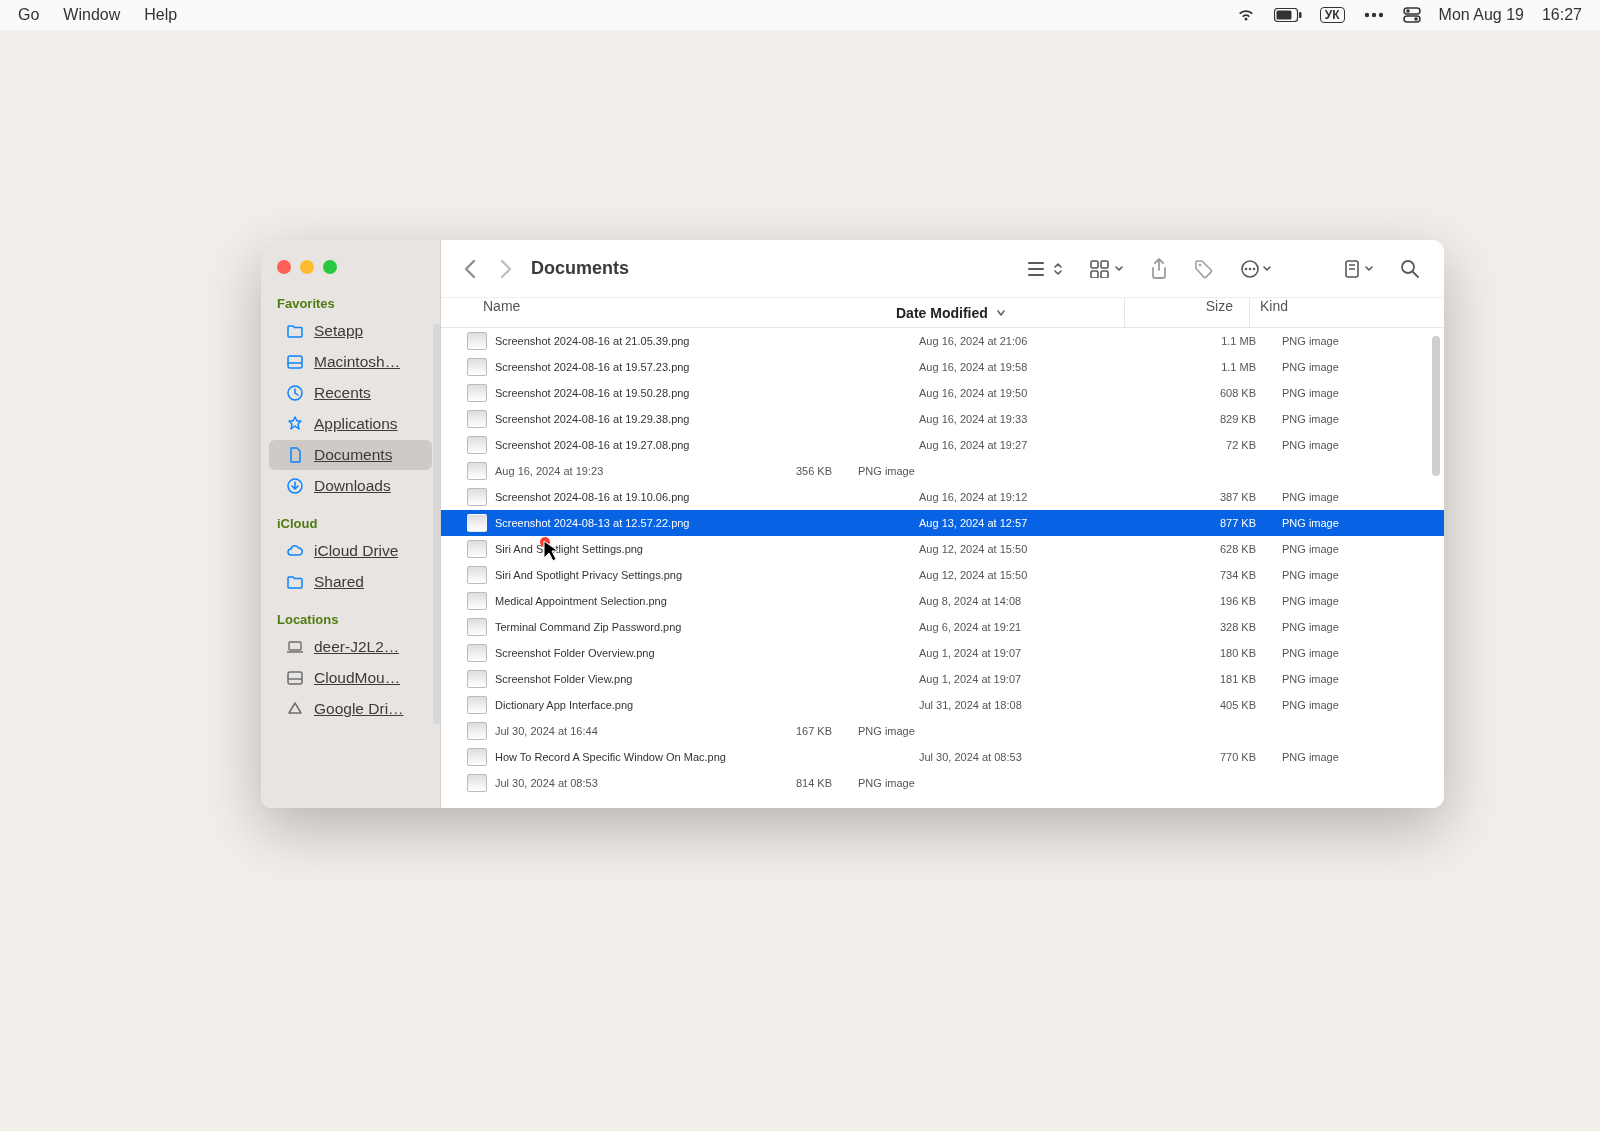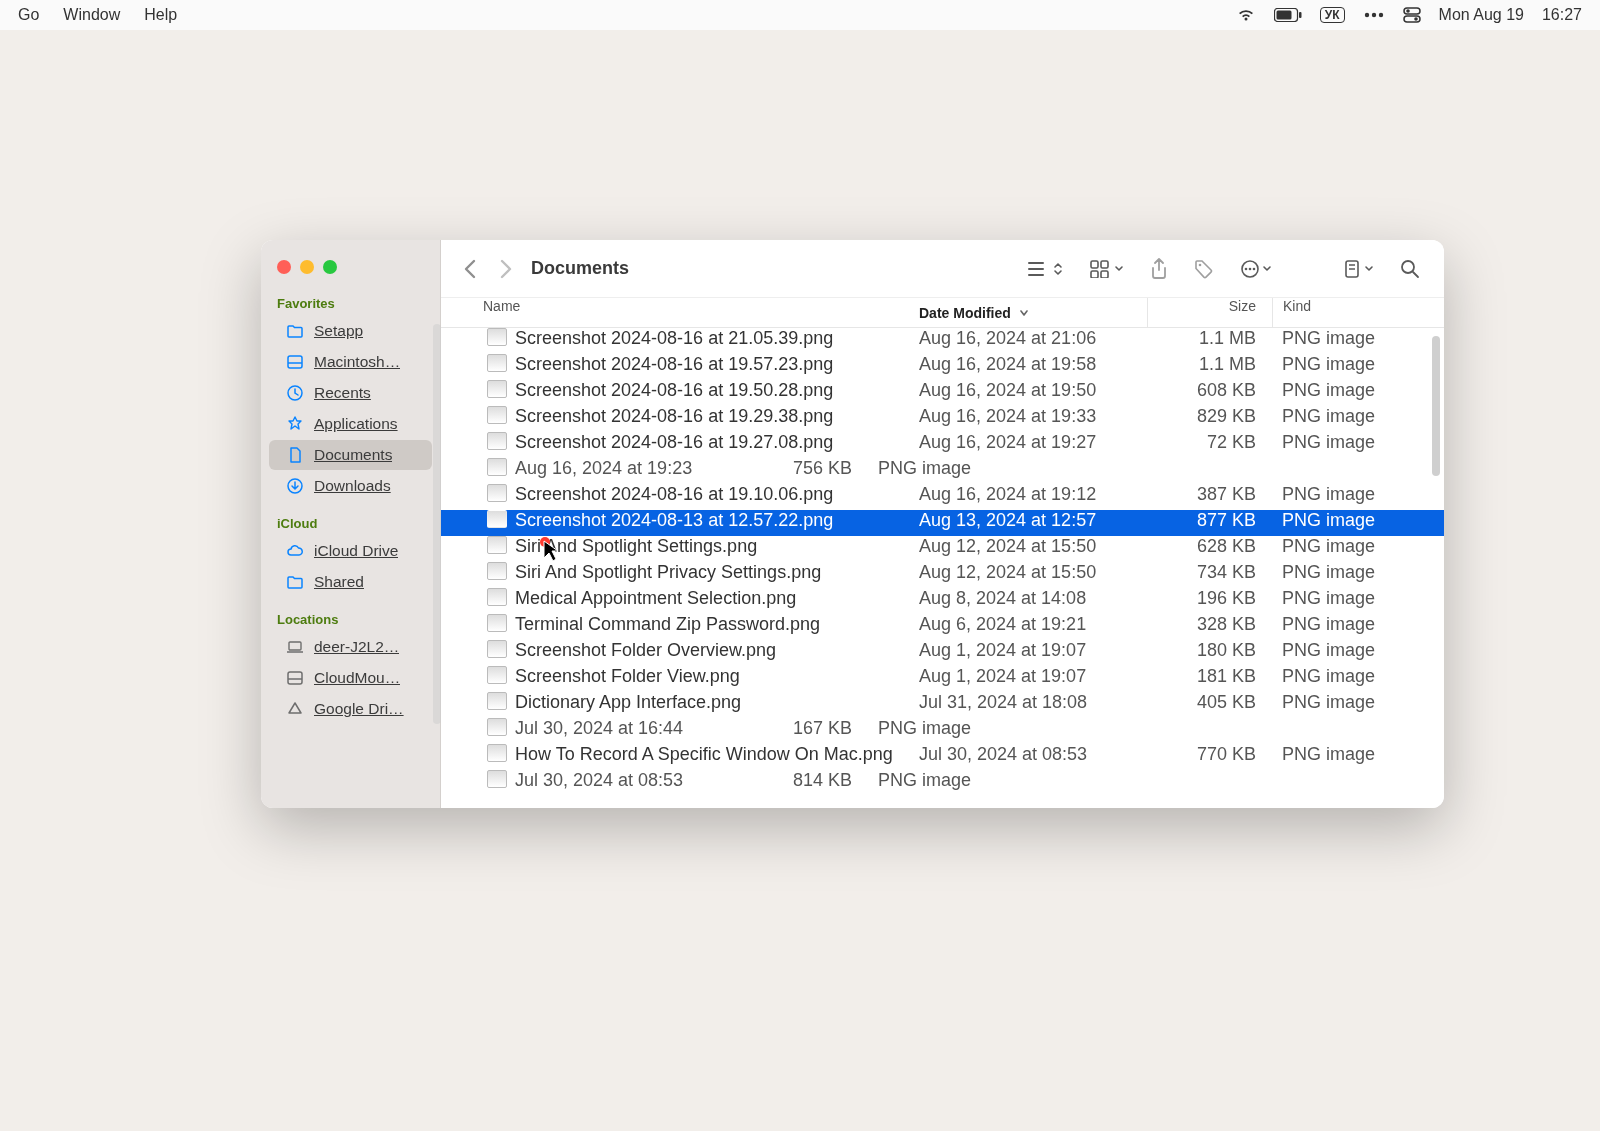--- a/index.html
+++ b/index.html
@@ -143,34 +143,34 @@
   display: flex;
   padding: 0 0 0 30px;
   height: 30px;
   font-size: 14px;
   color: #555;
   border-bottom: 1px solid #e6e6e6;
 }
 .col-name { flex: 1; padding-left: 12px; }
 .col-date { width: 228px; display: flex; align-items: center; gap: 8px; font-weight: 600; color: #222;}
 .col-size { width: 125px; text-align: right; padding-right: 16px; border-left: 1px solid #e6e6e6; padding-left: 10px;}
-.col-kind { width: 172px; border-left: 1px solid #e6e6e6; padding-left: 10px;}
+.col-kind { width: 195px; border-left: 1px solid #e6e6e6; padding-left: 10px;}
 
 
 .file-list {
   flex: 1;
   overflow-y: auto;
 }
 .file-row {
   display: flex;
-  align-items: flex-start;
+  align-items: center;
   height: 26px;
-  font-size: 18px;
+  font-size: 11px;
   color: #333;
-  padding-left: 46px;
+  padding-left: 26px;
 }
 .file-row.selected {
   background: #0763e3;
   color: #fff;
 }
 .file-icon {
   width: 20px;
   height: 18px;
   margin-right: 8px;
   flex-shrink: 0;
@@ -488,21 +488,21 @@
         <div class="file-row">
           <span class="file-icon"></span>
           <span class="cell-name">Screenshot 2024-08-16 at 19.27.08.png</span>
           <span class="cell-date">Aug 16, 2024 at 19:27</span>
           <span class="cell-size">72 KB</span>
           <span class="cell-kind">PNG image</span>
         </div>
         <div class="file-row">
           <span class="file-icon"></span>
           <span class="cell-date">Aug 16, 2024 at 19:23</span>
-          <span class="cell-size">756 KB</span>
+          <span class="cell-size">356 KB</span>
           <span class="cell-kind">PNG image</span>
         </div>
         <div class="file-row">
           <span class="file-icon"></span>
           <span class="cell-name">Screenshot 2024-08-16 at 19.10.06.png</span>
           <span class="cell-date">Aug 16, 2024 at 19:12</span>
           <span class="cell-size">387 KB</span>
           <span class="cell-kind">PNG image</span>
         </div>
         <div class="file-row selected">

